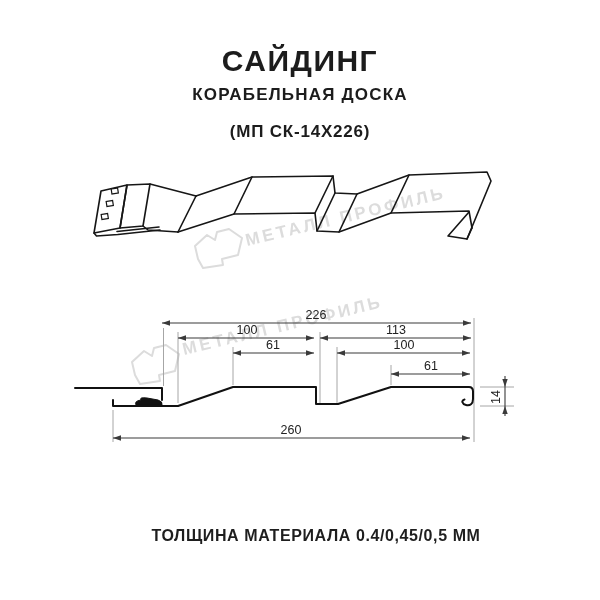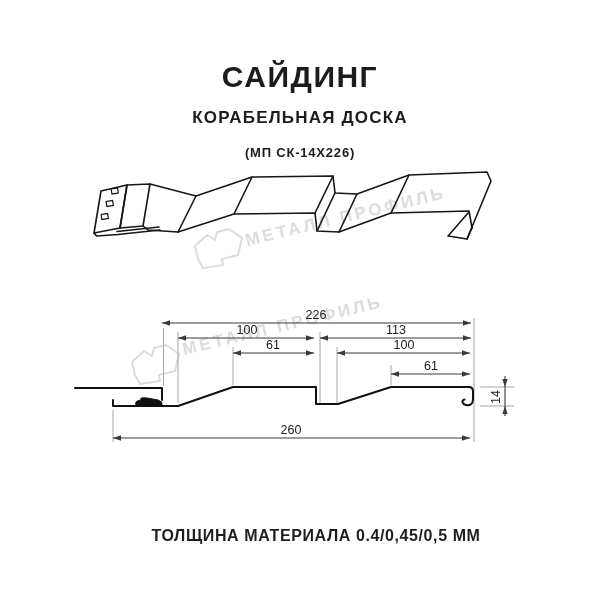--- a/index.html
+++ b/index.html
@@ -2,23 +2,23 @@
 <html><head>
 <meta charset="utf-8">
 <style>
   html,body{margin:0;padding:0;}
   body{
     width:600px;height:600px;position:relative;overflow:hidden;
     background:#ffffff;
     font-family:"Liberation Sans", sans-serif;
   }
   .header{position:absolute;top:46px;left:0;width:600px;text-align:center;color:#1c1c1c;}
-  .title{font-size:30px;font-weight:800;letter-spacing:1.5px;line-height:1.0;margin:16px;}
+  .title{font-size:30px;font-weight:800;letter-spacing:1.5px;line-height:1.0;margin:0;}
   .subtitle{font-size:17px;font-weight:700;letter-spacing:1.2px;margin:9px 0 17px 0;}
-  .model{font-size:13px;font-weight:700;letter-spacing:0.8px;margin:5px 0 0 0;}
+  .model{font-size:17px;font-weight:700;letter-spacing:0.8px;margin:5px 0 0 0;}
   .footer{position:absolute;top:527px;left:0;width:600px;text-align:center;
           font-size:16px;font-weight:700;letter-spacing:0.6px;color:#1e1e1e;padding-left:16px;}
   svg{position:absolute;left:0;top:0;}
   .ln{stroke:#161616;stroke-width:1.6;fill:none;stroke-linejoin:round;stroke-linecap:round;}
   .profile{stroke:#111;stroke-width:2;fill:none;stroke-linejoin:round;stroke-linecap:round;}
   .ext{stroke:#a6a6a6;stroke-width:1;fill:none;}
   .dim{stroke:#3a3a3a;stroke-width:1.1;fill:none;}
   .arr{fill:#3a3a3a;stroke:none;}
   .dimtxt{font-size:12.5px;fill:#222;text-anchor:middle;font-family:"Liberation Sans",sans-serif;}
   .wm{stroke:#dcdcdc;stroke-width:2;fill:none;stroke-linejoin:round;}

